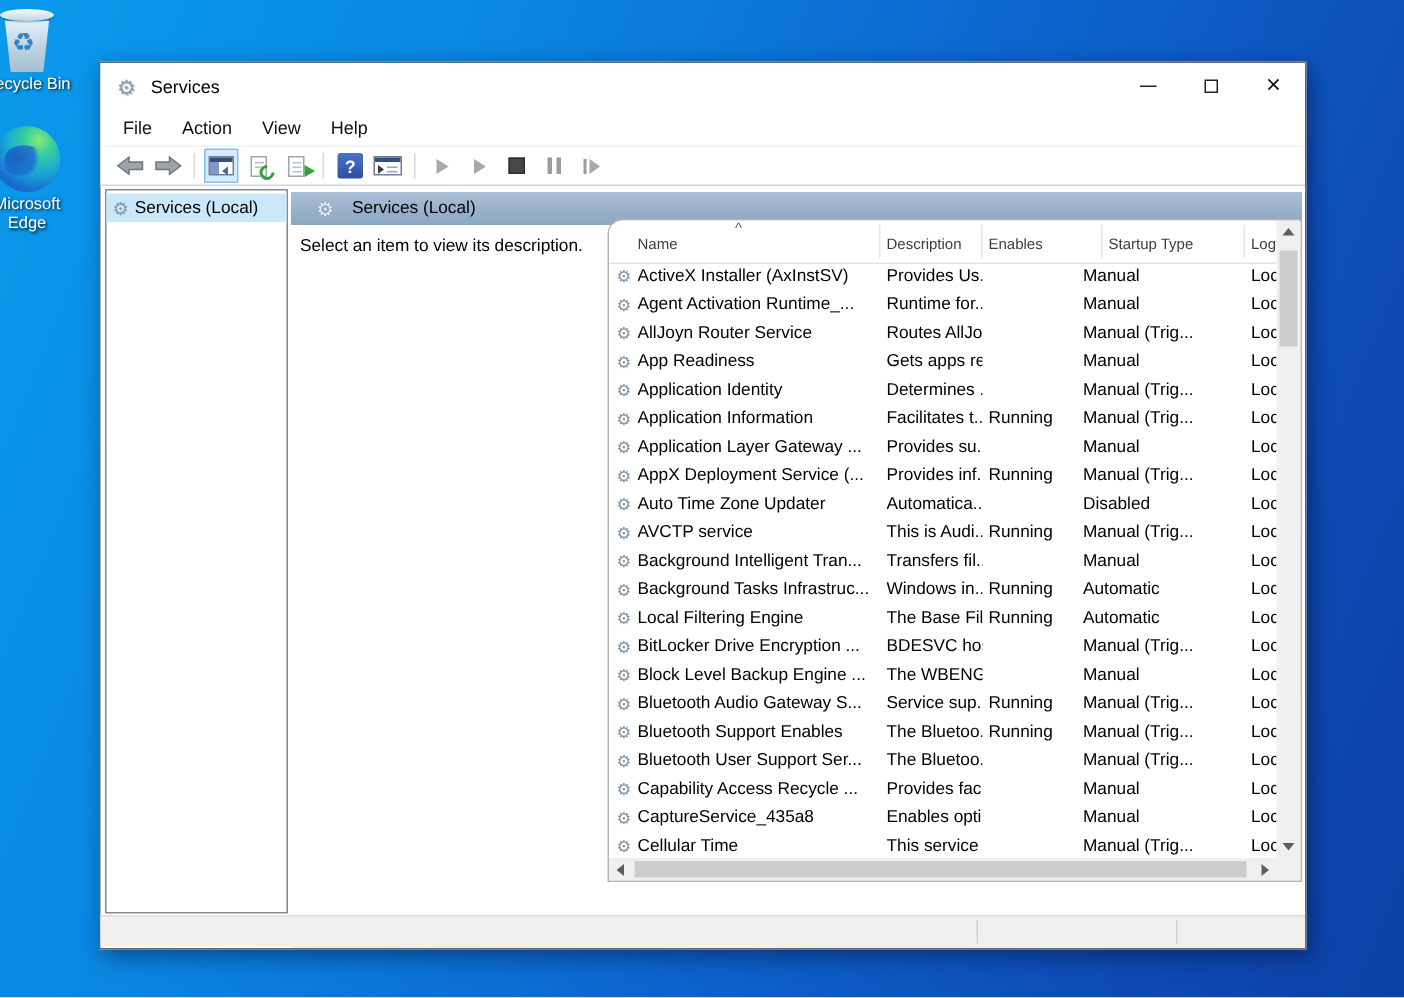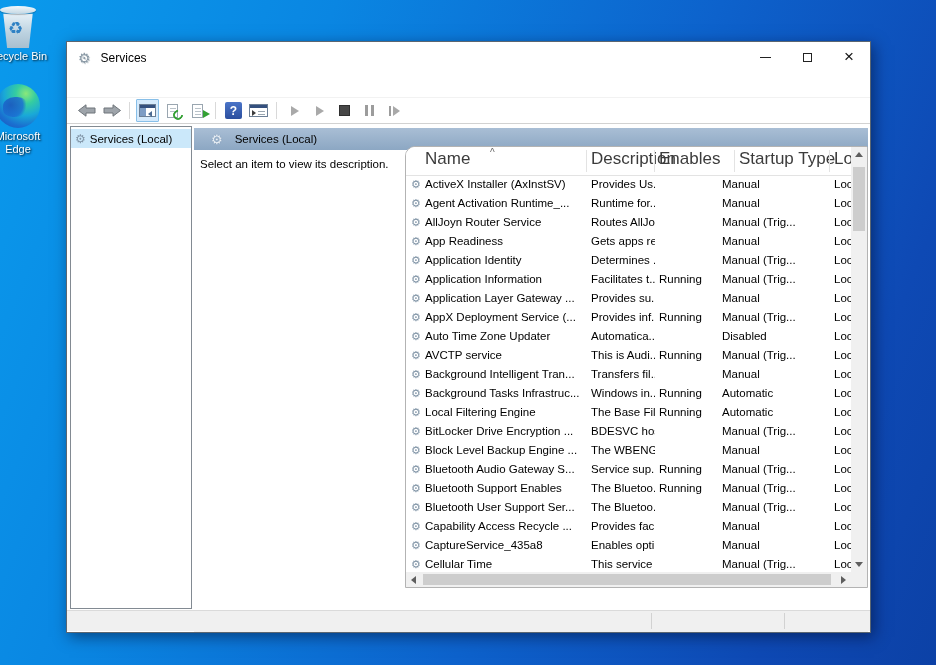--- a/index.html
+++ b/index.html
@@ -76,21 +76,21 @@
   #mmc-header { position:absolute; left:0; top:0; width:100%; height:22px;
     background:linear-gradient(180deg,#a9bed5,#8ca7c3); display:flex; align-items:center; }
   .hdr-gear { font-size:13px; color:#e9eff5; margin-left:17px; text-shadow:0 0 1px #6b86a5; }
   .hdr-text { font-size:11.5px; color:#000; margin-left:12px; }
   #desc-hint { position:absolute; left:6px; top:30px; font-size:11.5px; color:#000; }
 
   
   #list-card { position:absolute; left:211px; top:18px; width:463px; height:442px; background:#fff;
     border:1px solid #b3b3b3; border-radius:10px 2px 0 0; overflow:hidden; }
   #list-header { position:absolute; left:0; top:0; right:16px; height:29px; background:#fff; border-bottom:1px solid #e3e3e3; }
-  .hcol { position:absolute; bottom:6px; font-size:17px; color:#3c3c3c; white-space:nowrap; }
+  .hcol { position:absolute; bottom:6px; font-size:10px; color:#3c3c3c; white-space:nowrap; }
   .h-name{left:19px} .h-desc{left:185px} .h-status{left:253px} .h-startup{left:333px} .h-log{left:428px}
   .hsep { position:absolute; top:3px; bottom:3px; width:1px; background:#e3e3e3; }
   .s1{left:180px} .s2{left:248px} .s3{left:328px} .s4{left:423px}
   .sort-ind { position:absolute; left:84px; top:0px; font-size:10px; color:#666; }
   #rows { position:absolute; left:0; top:29px; right:16px; bottom:15px; overflow:hidden; }
   .lrow { position:relative; height:19px; }
   .cell { position:absolute; top:2px; font-size:11.5px; color:#000; white-space:nowrap; overflow:hidden; }
   .c-icon { position:absolute; left:5px; top:2px; font-size:11px; color:#7f93a5; }
   .c-name{left:19px; width:160px} .c-desc{left:185px; width:64px} .c-status{left:253px; width:76px}
   .c-startup{left:316px; width:92px} .c-log{left:428px; width:19px}
@@ -151,20 +151,26 @@
           <span class="glyph-min"></span>
         </div>
       <div class="cap-btn">
           <span class="glyph-max"></span>
         </div>
       <div class="cap-btn">
           <span class="glyph-close">×</span>
         </div>
     </div>
 
+    <div id="menubar">
+      <span class="menu-item">File</span>
+      <span class="menu-item">Action</span>
+      <span class="menu-item">View</span>
+      <span class="menu-item">Help</span>
+    </div>
 
     <div id="toolbar">
       <div class="tb-btn">
         <svg class="nav-svg" width="18" height="13" viewBox="0 0 18 13">
             <path d="M0.5 6.5 L8 0.8 L8 4 L17 4 L17 9 L8 9 L8 12.2 Z" fill="#9ea4aa" stroke="#6f757b"></path>
           </svg>
       </div>
       <div class="tb-btn">
         <svg class="nav-svg" width="18" height="13" viewBox="0 0 18 13">
             <path d="M17.5 6.5 L10 0.8 L10 4 L1 4 L1 9 L10 9 L10 12.2 Z" fill="#9ea4aa" stroke="#6f757b"></path>

